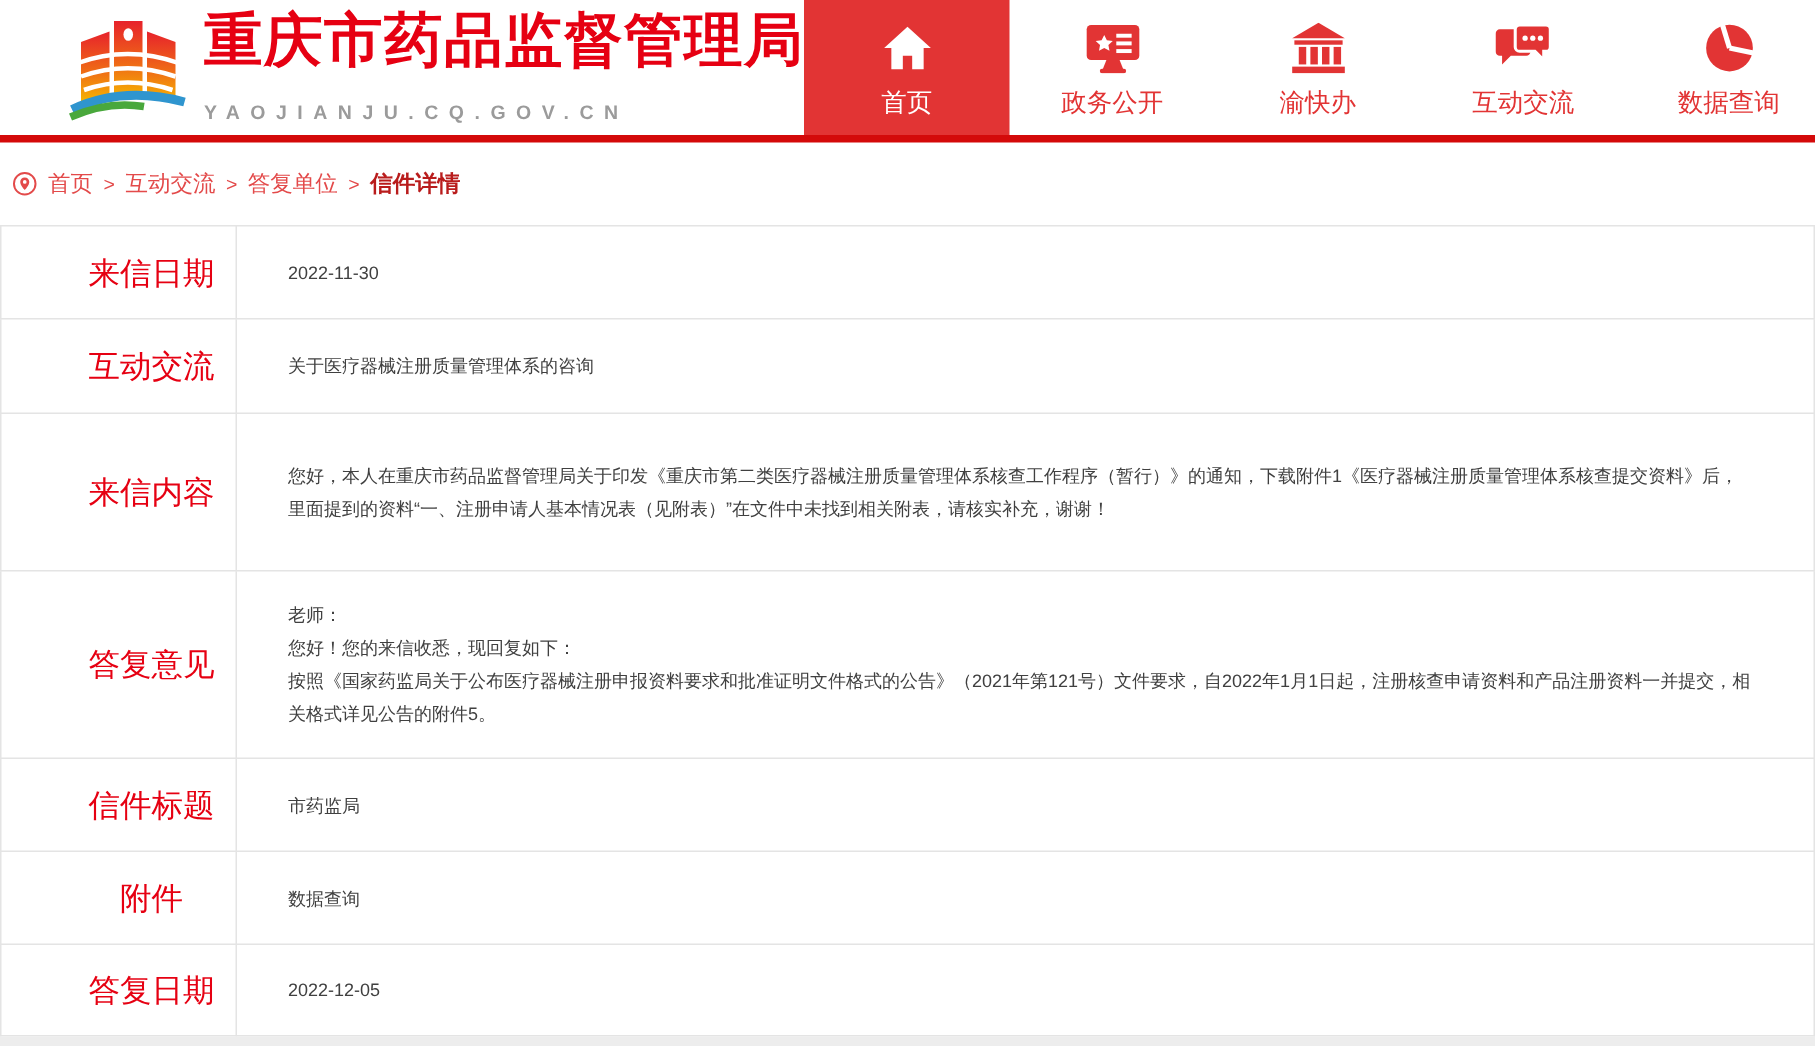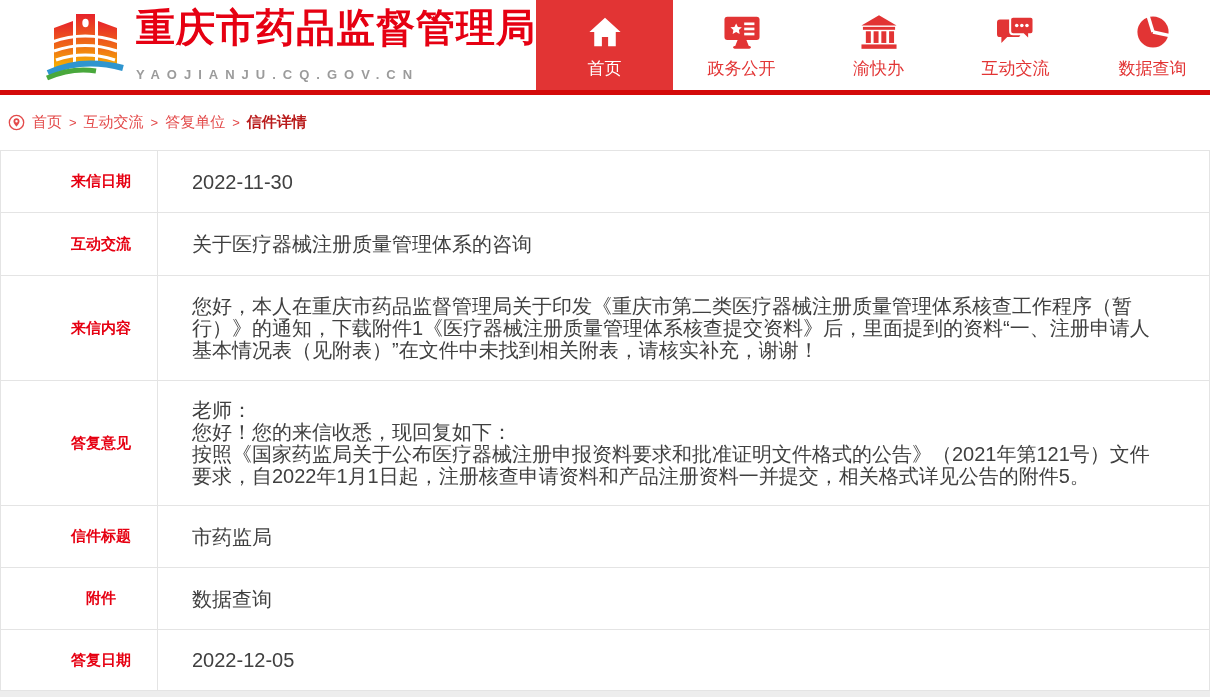--- a/index.html
+++ b/index.html
@@ -72,27 +72,27 @@
   .crumb-sep { margin: 0 7px; font-size: 13px; color: #e34a4a; }
   .crumb.current { color: #b91c1c; font-weight: bold; cursor: default; }
 
   
   table.letter { width: 100%; border-collapse: collapse; }
   table.letter td { border: 1px solid #e4e4e4; vertical-align: middle; }
   td.row-label {
     width: 157px;
     text-align: center;
     color: #e60012;
-    font-weight: bold;
-    font-size: 15px;
+    font-weight: normal;
+    font-size: 21px;
     padding-left: 44px;
   }
   td.row-value {
     padding: 10px 42px 10px 34px;
-    font-size: 20px;
+    font-size: 12px;
     color: #404040;
     line-height: 22px;
     white-space: pre-line;
   }
   tr.r1 { height: 62px; }
   tr.r2 { height: 63px; }
   tr.r3 { height: 105px; }
   tr.r4 { height: 125px; }
   tr.r5 { height: 62px; }
   tr.r6 { height: 62px; }

